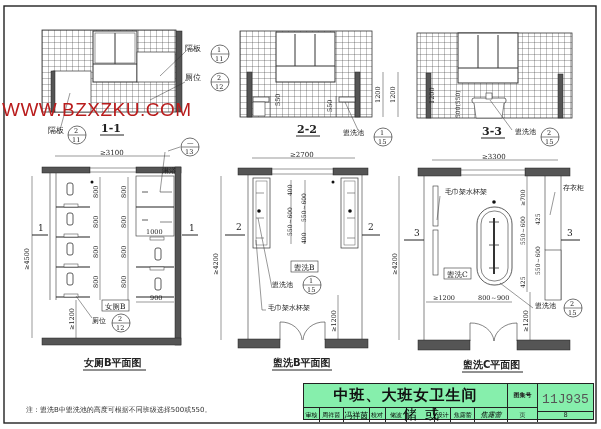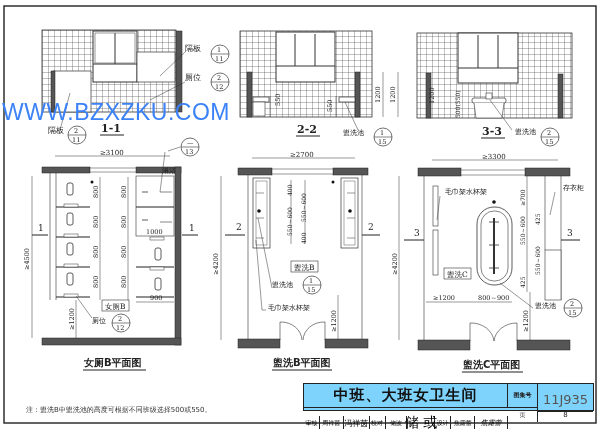--- a/index.html
+++ b/index.html
@@ -1,25 +1,25 @@
 <!DOCTYPE html>
 <html><head>
 <meta charset="utf-8">
 <style>
   html,body{margin:0;padding:0;background:#ffffff;}
   body{width:601px;height:429px;position:relative;overflow:hidden;font-family:"DejaVu Sans","Liberation Sans",sans-serif;}
   svg{position:absolute;left:0;top:0;}
   .t{font-family:"DejaVu Serif","Liberation Serif",serif;fill:#222;}
   .s{font-family:"DejaVu Sans","Liberation Sans",sans-serif;fill:#222;}
-  .watermark{position:absolute;left:2px;top:99px;font-family:"Liberation Sans","DejaVu Sans",sans-serif;font-size:23px;color:#3b82f6;letter-spacing:0.5px;white-space:nowrap;}
+  .watermark{position:absolute;left:2px;top:99px;font-family:"Liberation Sans","DejaVu Sans",sans-serif;font-size:19px;color:#b91c1c;letter-spacing:0.5px;white-space:nowrap;}
   .note{position:absolute;left:26px;top:405px;font-size:7px;color:#333;font-family:"DejaVu Sans",sans-serif;white-space:nowrap;}
-  .titleblock{position:absolute;left:303px;top:383px;width:291px;height:28px;border:1px solid #222;box-sizing:border-box;background:#7dd3fc;}
+  .titleblock{position:absolute;left:303px;top:383px;width:291px;height:37px;border:1px solid #222;box-sizing:border-box;background:#86efac;font-family:Liberation Mono, monospace;}
   .tb-main{position:absolute;left:0;top:0;width:204px;height:24px;border-right:1px solid #222;border-bottom:1px solid #222;box-sizing:border-box;display:flex;align-items:center;justify-content:center;font-size:15px;font-weight:bold;color:#111;letter-spacing:1px;}
   .tb-cell{position:absolute;box-sizing:border-box;border-right:1px solid #222;font-size:6px;color:#222;display:flex;align-items:center;justify-content:center;white-space:nowrap;}
-  .tb-row2{position:absolute;left:0;top:32px;width:204px;height:14px;border-right:1px solid #222;box-sizing:border-box;display:flex;}
+  .tb-row2{position:absolute;left:0;top:24px;width:204px;height:14px;border-right:1px solid #222;box-sizing:border-box;display:flex;}
   .tb-row2 span{border-right:1px solid #222;font-size:6px;display:flex;align-items:center;justify-content:center;box-sizing:border-box;height:100%;white-space:nowrap;}
 </style>
 </head>
 <body>
 
 <svg width="601" height="429" viewBox="0 0 601 429">
   <defs>
     <pattern id="tile" width="6" height="6" patternUnits="userSpaceOnUse">
       <rect width="6" height="6" fill="#fff"></rect>
       <path d="M6 0 L0 0 0 6" fill="none" stroke="#333" stroke-width="0.6"></path>

